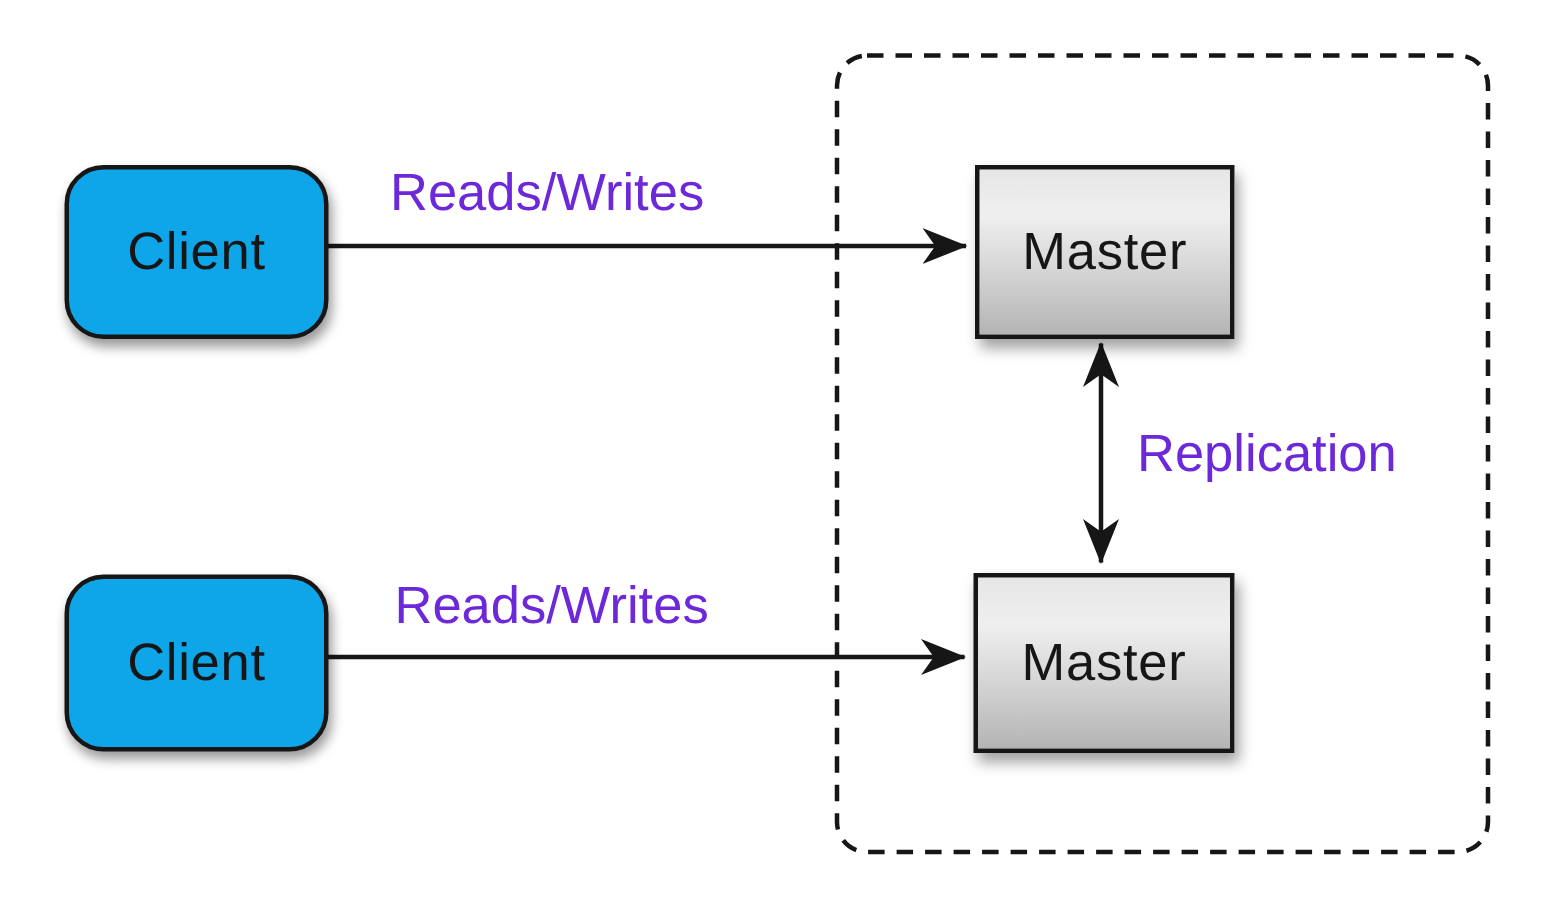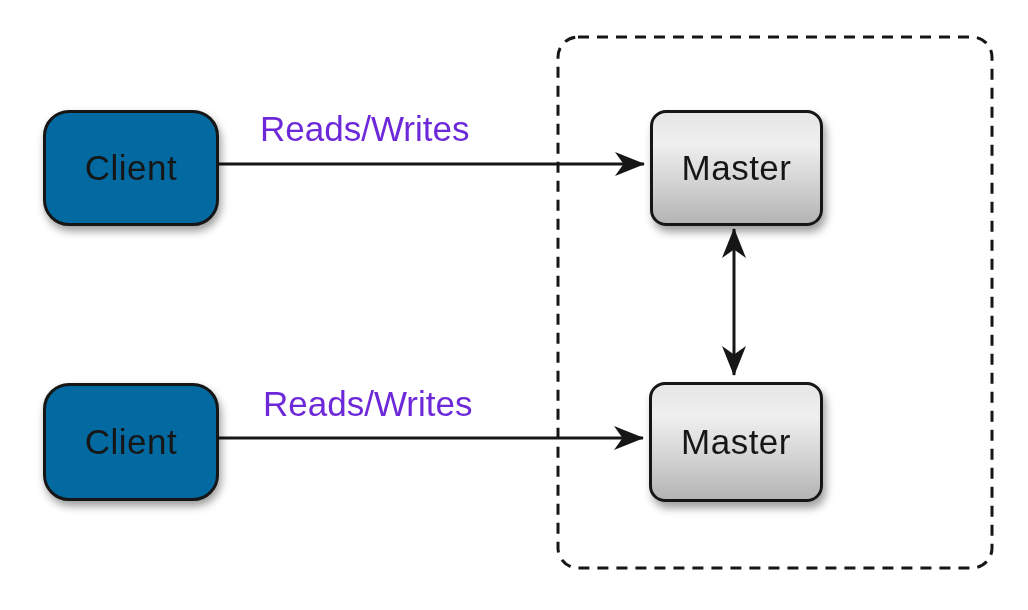--- a/index.html
+++ b/index.html
@@ -23,24 +23,23 @@
     height: 610px;
   }
   .node {
     position: absolute;
     display: flex;
     align-items: center;
     justify-content: center;
     font-size: 35px;
     color: #161616;
     letter-spacing: 0.5px;
-    border-radius: 16px;
   }
   .client-node {
-    background: #0369a1;
+    background: #0ea5e9;
     border: 3px solid #161616;
     border-radius: 26px;
     box-shadow: 2px 5px 8px rgba(0,0,0,0.40);
   }
   .master-node {
     background: linear-gradient(180deg, #e6e6e6 0%, #efefef 28%, #d6d6d6 60%, #b4b4b4 100%);
     border: 3px solid #161616;
     box-shadow: 3px 6px 9px rgba(0,0,0,0.38);
   }
   .client-top    { left: 43px;  top: 110px; width: 170px; height: 110px; }
@@ -92,14 +91,15 @@
   </div>
 
   <div class="node master-node master-bottom">
     <span>Master</span>
   </div>
 
   <div class="edge-label rw-top">Reads/Writes</div>
 
   <div class="edge-label rw-bottom">Reads/Writes</div>
 
+  <div class="edge-label replication-label">Replication</div>
 
 </div>
 
 </body></html>

